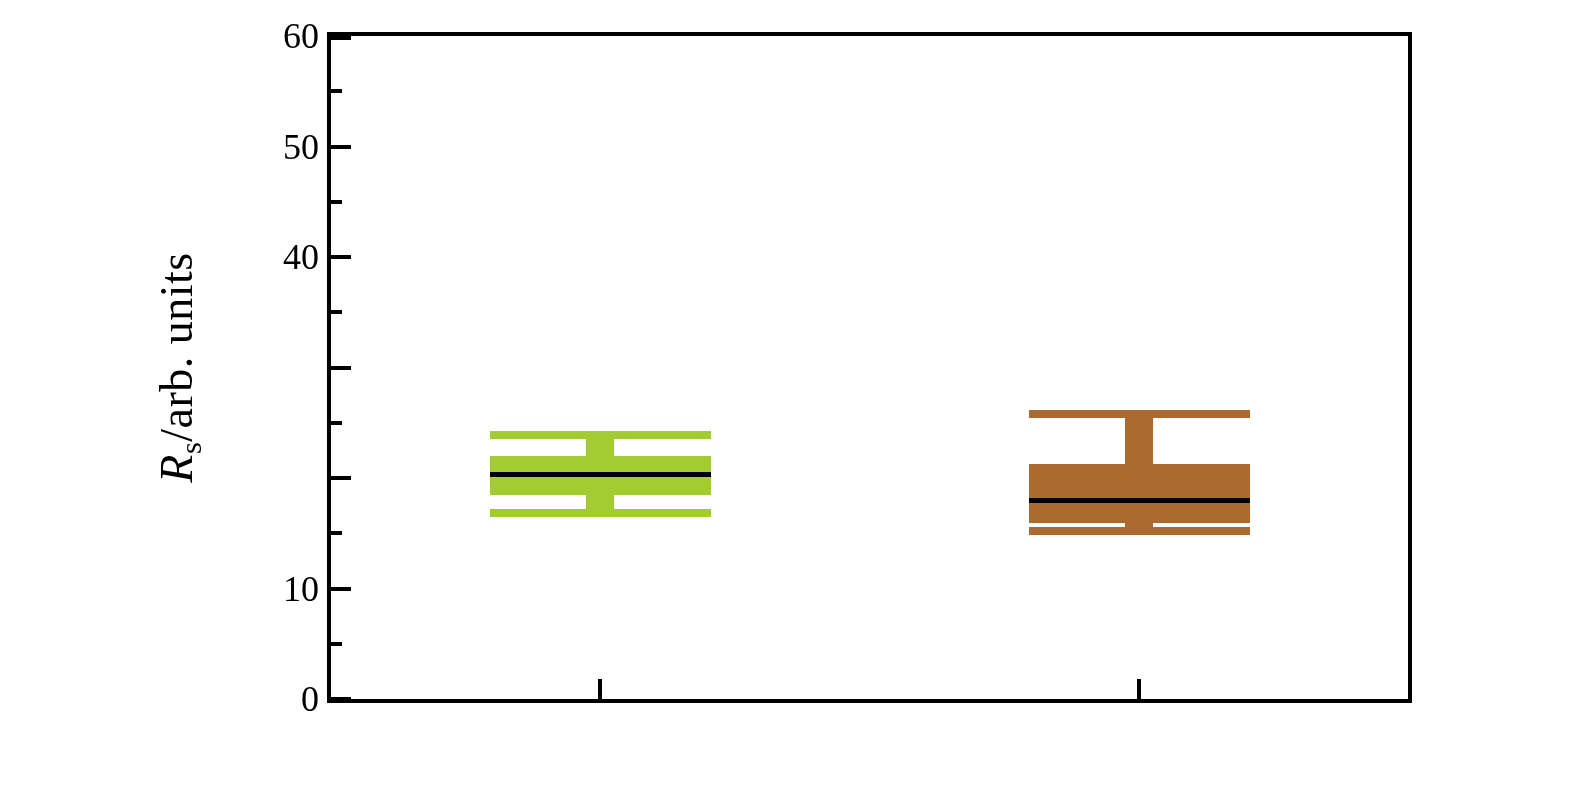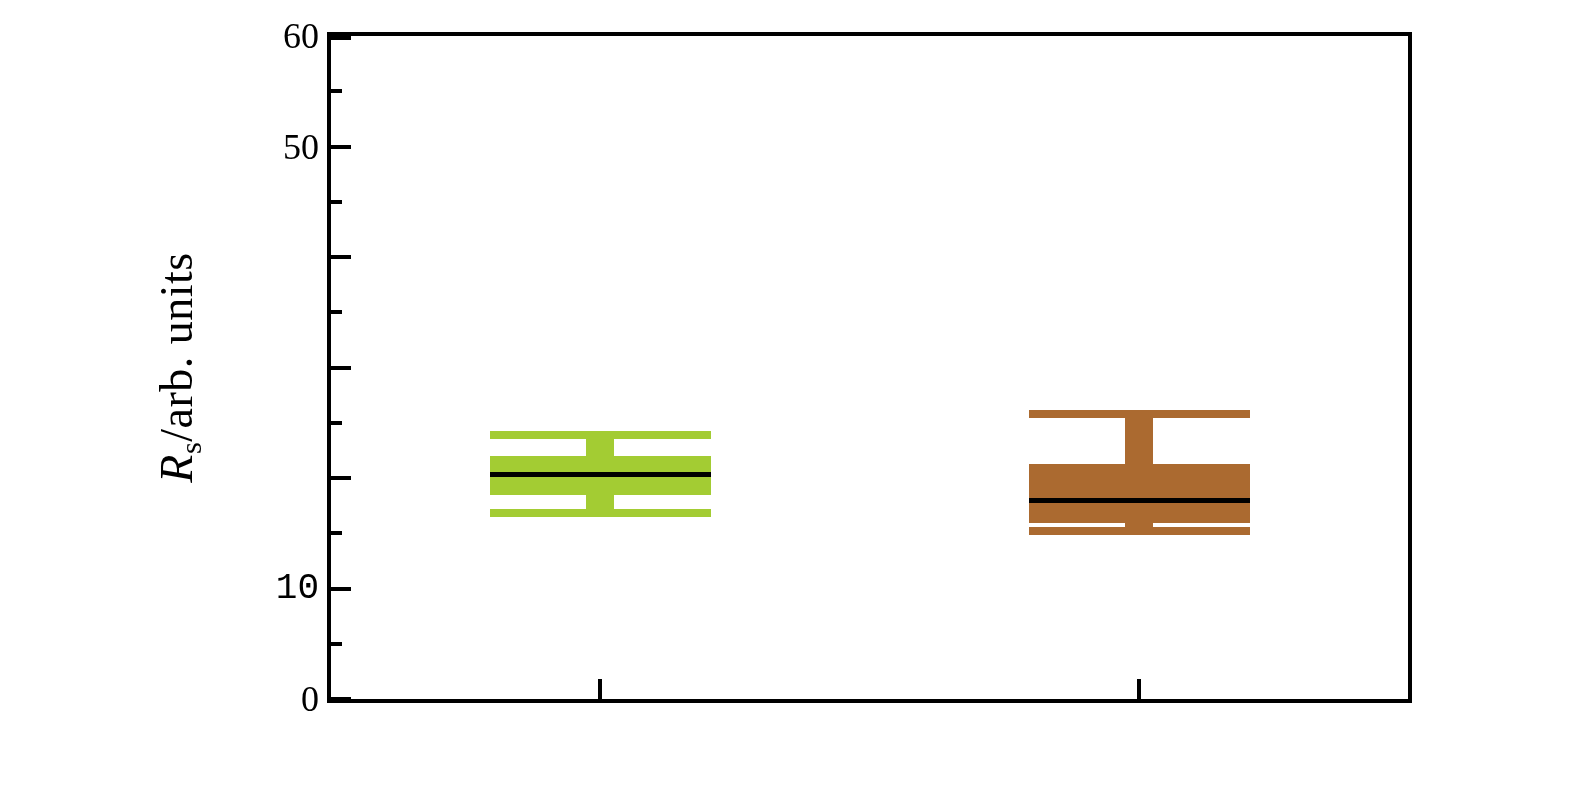--- a/index.html
+++ b/index.html
@@ -127,21 +127,22 @@
 </head>
 <body>
 
 <div id="figure">
 
   <div id="ylabel">
     <span><span class="ital">R</span><span class="sub">s</span><span>/arb. units</span></span>
   </div>
 
   <div class="ytick-label" style="top: 699px;">0</div>
-  <div class="ytick-label" style="top: 589px; font-family: Liberation Mono, monospace;">10</div>
+  <div class="ytick-label" style="top: 589px;">10</div>
+  <div class="ytick-label" style="top: 257px;">40</div>
   <div class="ytick-label" style="top: 147px;">50</div>
   <div class="ytick-label" style="top: 36px;">60</div>
 
 
   <div id="plot-frame">
 
     <div class="ytick-major" style="top: 661px;"></div>
     <div class="ytick-major" style="top: 551px;"></div>
     <div class="ytick-major" style="top: 440px;"></div>
     <div class="ytick-major" style="top: 330px;"></div>

